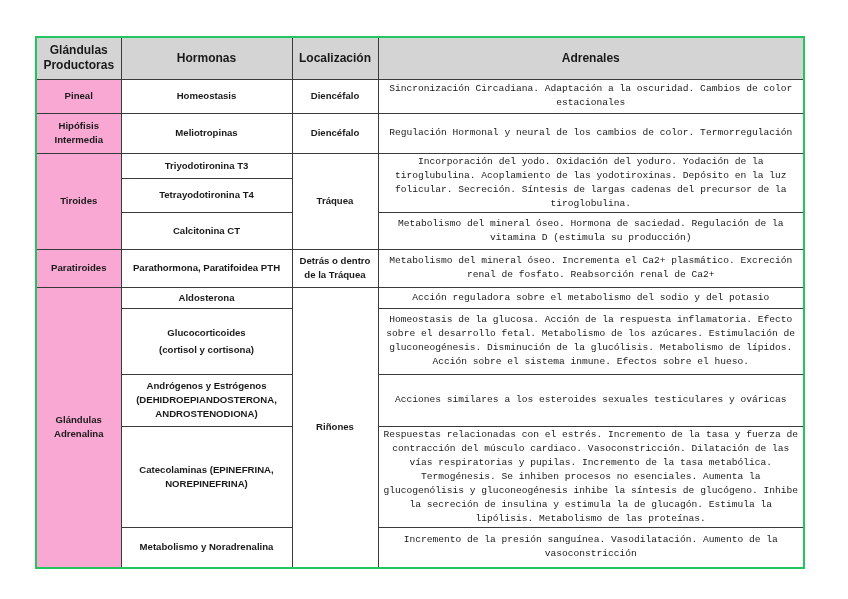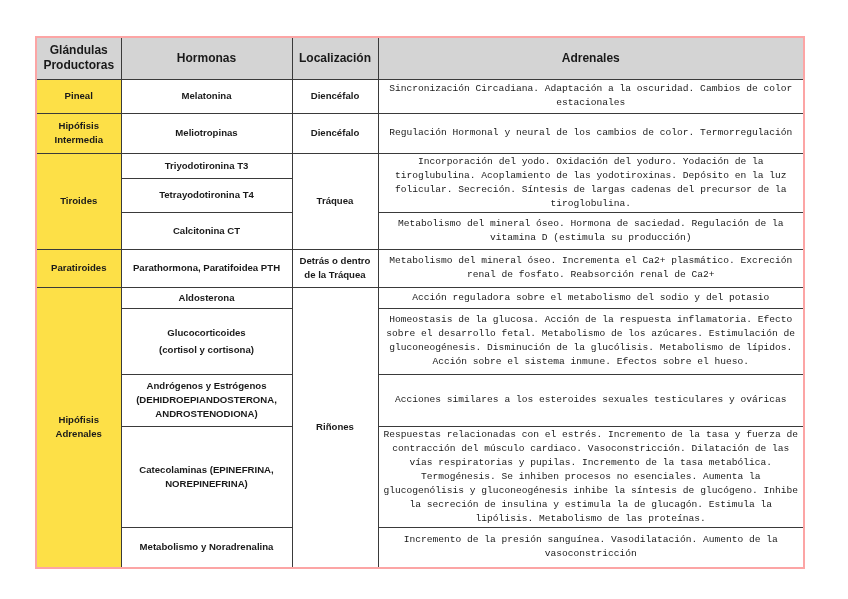--- a/index.html
+++ b/index.html
@@ -2,34 +2,34 @@
 <html><head>
 <meta charset="utf-8">
 <style>
   html, body { margin:0; padding:0; background:#ffffff; }
   body { width:848px; height:599px; position:relative; overflow:hidden;
          font-family:"Liberation Sans", sans-serif; color:#1a1a1a; }
   table.main {
     position:absolute; left:35px; top:36px;
     width:768px; height:516px;
     border-collapse:collapse;
-    border:2px solid #fca5a5;
+    border:2px solid #22c55e;
     table-layout:fixed;
     padding-left:18px;
   }
   table.main td, table.main th {
     border:1.5px solid #3a3a3a;
     text-align:center; vertical-align:middle;
     padding:1px 4px;
     font-size:9.6px; line-height:14px;
   }
   table.main th {
     background:#d4d4d4; font-weight:bold; font-size:12px; line-height:15px;
   }
-  td.gland { background:#fde047; font-weight:bold; font-size:10px; line-height:12.5px; }
+  td.gland { background:#f9a8d4; font-weight:bold; font-size:10px; line-height:12.5px; }
   td.hormone { font-weight:bold; font-size:10px; line-height:13px; }
   td.loc { font-size:10px; line-height:13px;font-weight:bold; }
   td.func { font-size:9.6px; line-height:14px; padding:1px 6px;font-family:Liberation Mono, monospace; }
 </style>
 </head>
 <body>
 
 <table class="main">
   <colgroup>
     <col style="width:85px">
@@ -40,21 +40,21 @@
   <tbody>
       <tr style="height:42px">
     <th>Glándulas Productoras</th>
     <th>Hormonas</th>
     <th>Localización</th>
     <th>Adrenales</th>
   </tr>
 
   <tr style="height:34px">
     <td class="gland">Pineal</td>
-    <td class="hormone">Melatonina</td>
+    <td class="hormone">Homeostasis</td>
     <td class="loc">Diencéfalo</td>
     <td class="func">Sincronización Circadiana. Adaptación a la oscuridad. Cambios de color estacionales</td>
   </tr>
 
   <tr style="height:40px">
     <td class="gland">Hipófisis Intermedia</td>
     <td class="hormone">Meliotropinas</td>
     <td class="loc">Diencéfalo</td>
     <td class="func">Regulación Hormonal y neural de los cambios de color. Termorregulación</td>
   </tr>
@@ -74,21 +74,21 @@
   </tr>
 
   <tr style="height:38px">
     <td class="gland">Paratiroides</td>
     <td class="hormone">Parathormona, Paratifoidea PTH</td>
     <td class="loc">Detrás o dentro de la Tráquea</td>
     <td class="func">Metabolismo del mineral óseo. Incrementa el Ca2+ plasmático. Excreción renal de fosfato. Reabsorción renal de Ca2+</td>
   </tr>
 
   <tr style="height:21px">
-    <td class="gland" rowspan="5">Hipófisis Adrenales</td>
+    <td class="gland" rowspan="5">Glándulas Adrenalina</td>
     <td class="hormone">Aldosterona</td>
     <td class="loc" rowspan="5">Riñones</td>
     <td class="func">Acción reguladora sobre el metabolismo del sodio y del potasio</td>
   </tr>
   <tr style="height:66px">
     <td class="hormone" style="line-height:17px">
       <div>Glucocorticoides</div>
       <div>(cortisol y cortisona)</div>
     </td>
     <td class="func">Homeostasis de la glucosa. Acción de la respuesta inflamatoria. Efecto sobre el desarrollo fetal. Metabolismo de los azúcares. Estimulación de gluconeogénesis. Disminución de la glucólisis. Metabolismo de lípidos. Acción sobre el sistema inmune. Efectos sobre el hueso.</td>

